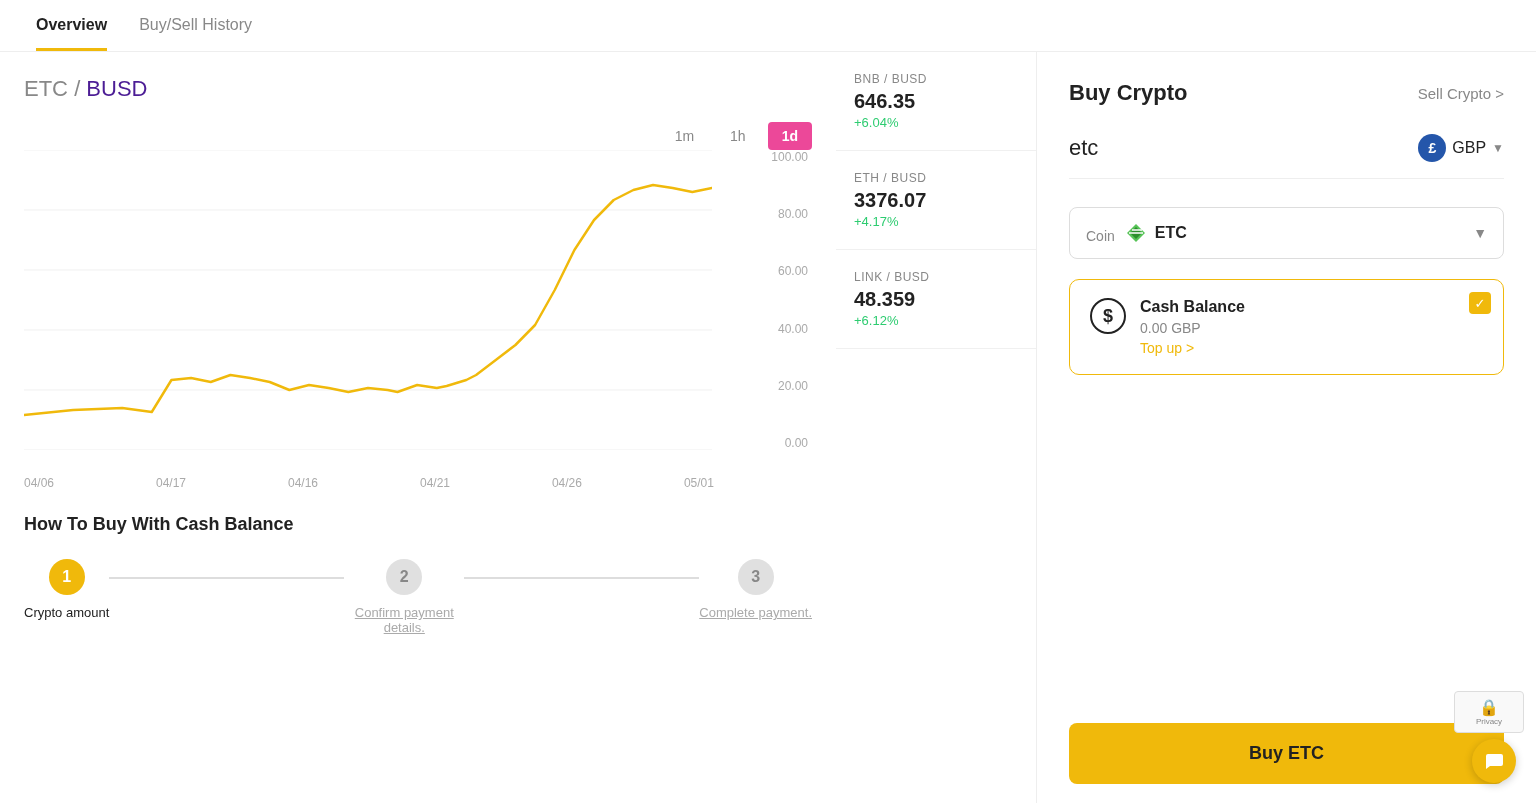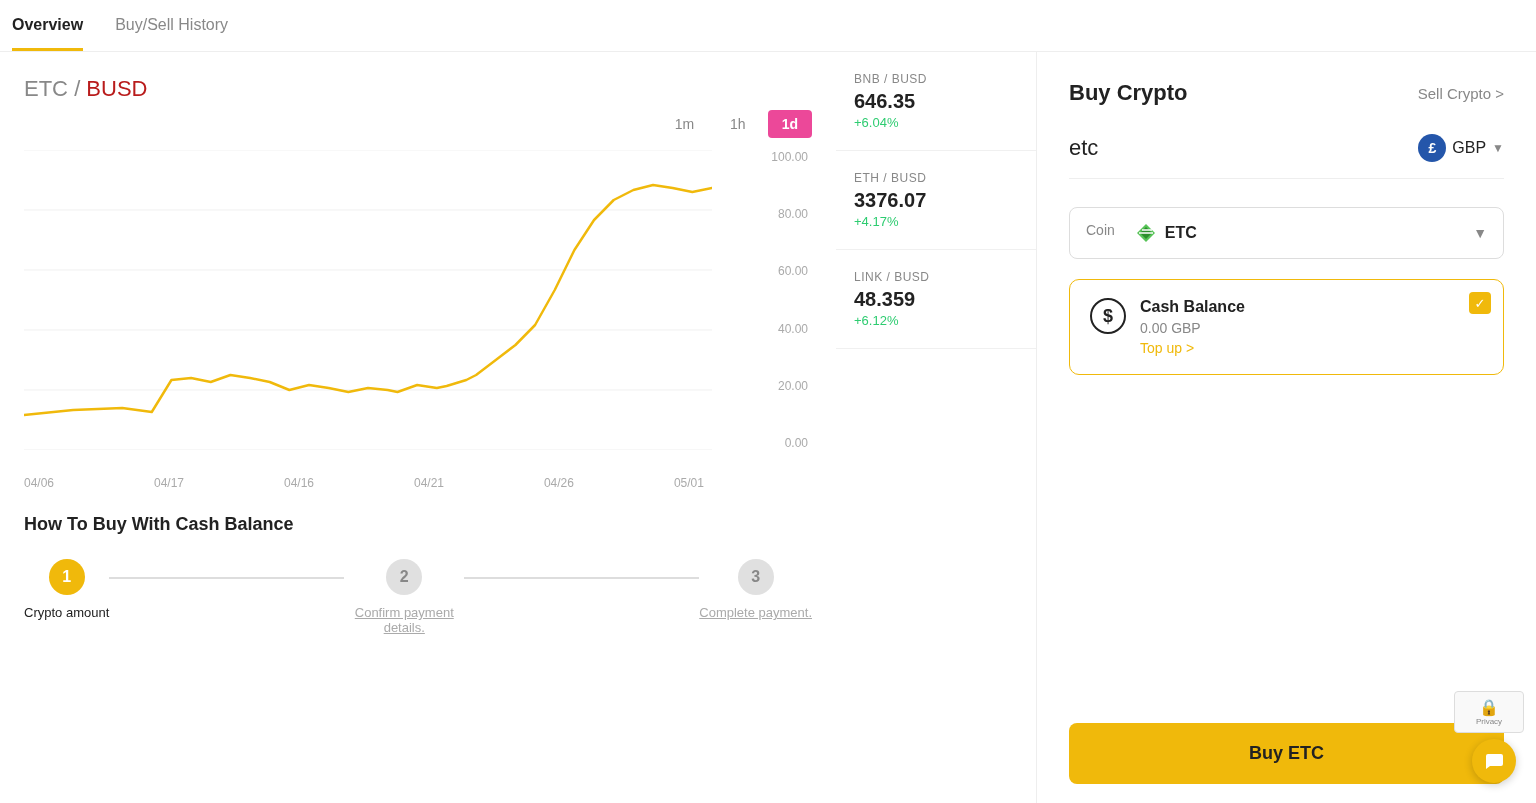--- a/index.html
+++ b/index.html
@@ -10,21 +10,21 @@
       width: 1536px;
       min-height: 803px;
       overflow-x: hidden;
     }
 
     
     .top-tabs {
       display: flex;
       align-items: center;
       border-bottom: 1px solid #eee;
-      padding: 0 12px;
+      padding: 0 36px;
       gap: 32px;
     }
     .top-tab {
       padding: 16px 0 14px;
       font-size: 16px;
       cursor: pointer;
       border-bottom: 3px solid transparent;
       color: #888;
     }
     .top-tab.active {
@@ -78,21 +78,21 @@
     .chart-container {
       position: relative;
       width: 100%;
       height: 380px;
       margin-bottom: 24px;
     }
 
     
     .time-buttons {
       position: absolute;
-      top: 0;
+      top: 12px;
       right: 0;
       display: flex;
       gap: 8px;
       z-index: 10;
     }
     .time-btn {
       padding: 6px 14px;
       border: none;
       background: transparent;
       color: #888;
@@ -129,21 +129,21 @@
       font-size: 12px;
       color: #aaa;
       padding-right: 4px;
     }
 
     
     .x-axis {
       position: absolute;
       bottom: 0;
       left: 0;
-      right: 108px;
+      right: 98px;
       display: flex;
       justify-content: space-between;
       font-size: 12px;
       color: #aaa;
       padding-top: 6px;
     }
 
     
     .how-to-buy {
       margin-top: 8px;
@@ -309,22 +309,22 @@
       display: flex;
       align-items: center;
       justify-content: space-between;
       border: 1px solid #ddd;
       border-radius: 8px;
       padding: 14px 16px;
       cursor: pointer;
     }
     .coin-select-left {
       display: flex;
-      align-items: flex-start;
-      gap: 20px;
+      align-items: flex-end;
+      gap: 10px;
     }
     .coin-label {
       font-size: 14px;
       color: #888;
     }
     .coin-name-badge {
       display: flex;
       align-items: center;
       gap: 8px;
     }
@@ -466,21 +466,21 @@
   <div class="top-tab">Buy/Sell History</div>
 </div>
 
 <div class="main-layout">
 
   <div class="left-panel">
 
     <div class="pair-title">
       <span>ETC</span>
       <span> / </span>
-      <span style="color:#b91c1c; font-weight:400;">BUSD</span>
+      <span style="color:#4c1d95; font-weight:400;">BUSD</span>
     </div>
 
 
     <div class="chart-container">
 
       <div class="time-buttons">
         <button class="time-btn">1m</button>
         <button class="time-btn">1h</button>
         <button class="time-btn active">1d</button>
       </div>

